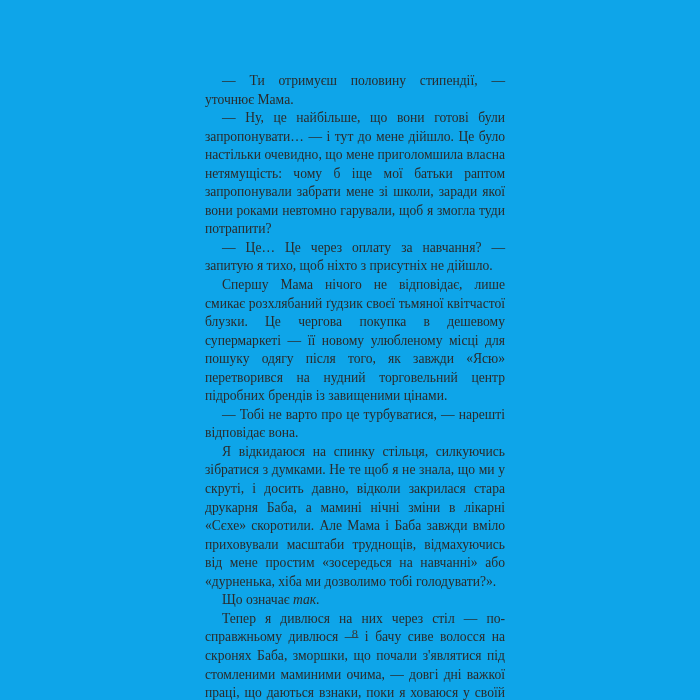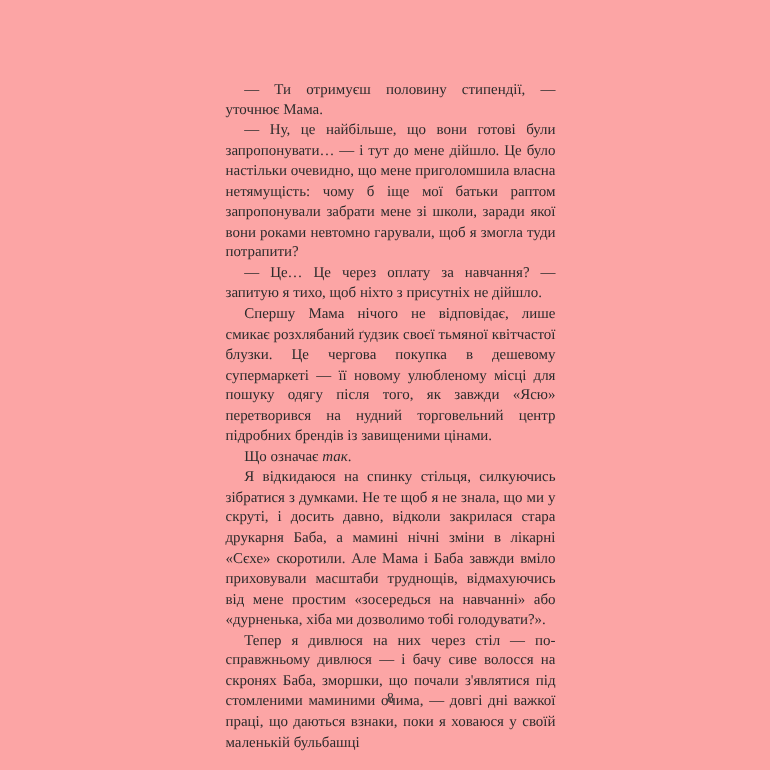--- a/index.html
+++ b/index.html
@@ -12,21 +12,21 @@
     height: 700px;
     overflow: hidden;
     font-family: "Liberation Serif", "DejaVu Serif", serif;
     color: #2b2b2b;
     -webkit-font-smoothing: antialiased;
   }
   .page {
     position: relative;
     width: 700px;
     height: 700px;
-    background: #fca5a5;
+    background: #0ea5e9;
   }
   .text-block {
     position: absolute;
     left: 205px;
     top: 72px;
     width: 300px;
   }
   .para {
     margin: 0;
     padding: 0;
@@ -61,24 +61,25 @@
   <div class="text-block">
 
     <p class="para">— Ти отримуєш половину стипендії, — уточнює Мама.</p>
 
     <p class="para">— Ну, це найбільше, що вони готові були запропонувати… — і тут до мене дійшло. Це було настільки очевидно, що мене приголомшила власна нетямущість: чому б іще мої батьки раптом запропонували забрати мене зі школи, заради якої вони роками невтомно гарували, щоб я змогла туди потрапити?</p>
 
     <p class="para">— Це… Це через оплату за навчання? — запитую я тихо, щоб ніхто з присутніх не дійшло.</p>
 
     <p class="para">Спершу Мама нічого не відповідає, лише смикає розхлябаний ґудзик своєї тьмяної квітчастої блузки. Це чергова покупка в дешевому супермаркеті — її новому улюбленому місці для пошуку одягу після того, як завжди «Ясю» перетворився на нудний торговельний центр підробних брендів із завищеними цінами.</p>
 
+    <p class="para">— Тобі не варто про це турбуватися, — нарешті відповідає вона.</p>
+
+    <p class="para">Я відкидаюся на спинку стільця, силкуючись зібратися з думками. Не те щоб я не знала, що ми у скруті, і досить давно, відколи закрилася стара друкарня Баба, а мамині нічні зміни в лікарні «Сєхе» скоротили. Але Мама і Баба завжди вміло приховували масштаби труднощів, відмахуючись від мене простим «зосередься на навчанні» або «дурненька, хіба ми дозволимо тобі голодувати?».</p>
 
     <p class="para"><span>Що означає </span><em>так</em><span>.</span></p>
-
-    <p class="para">Я відкидаюся на спинку стільця, силкуючись зібратися з думками. Не те щоб я не знала, що ми у скруті, і досить давно, відколи закрилася стара друкарня Баба, а мамині нічні зміни в лікарні «Сєхе» скоротили. Але Мама і Баба завжди вміло приховували масштаби труднощів, відмахуючись від мене простим «зосередься на навчанні» або «дурненька, хіба ми дозволимо тобі голодувати?».</p>
 
     <p class="para">Тепер я дивлюся на них через стіл — по-справжньому дивлюся — і бачу сиве волосся на скронях Баба, зморшки, що почали з'являтися під стомленими маминими очима, — довгі дні важкої праці, що даються взнаки, поки я ховаюся у своїй маленькій бульбашці</p>
 
   </div>
 
   <div class="folio">8</div>
 
 </div>
 
 </body></html>

